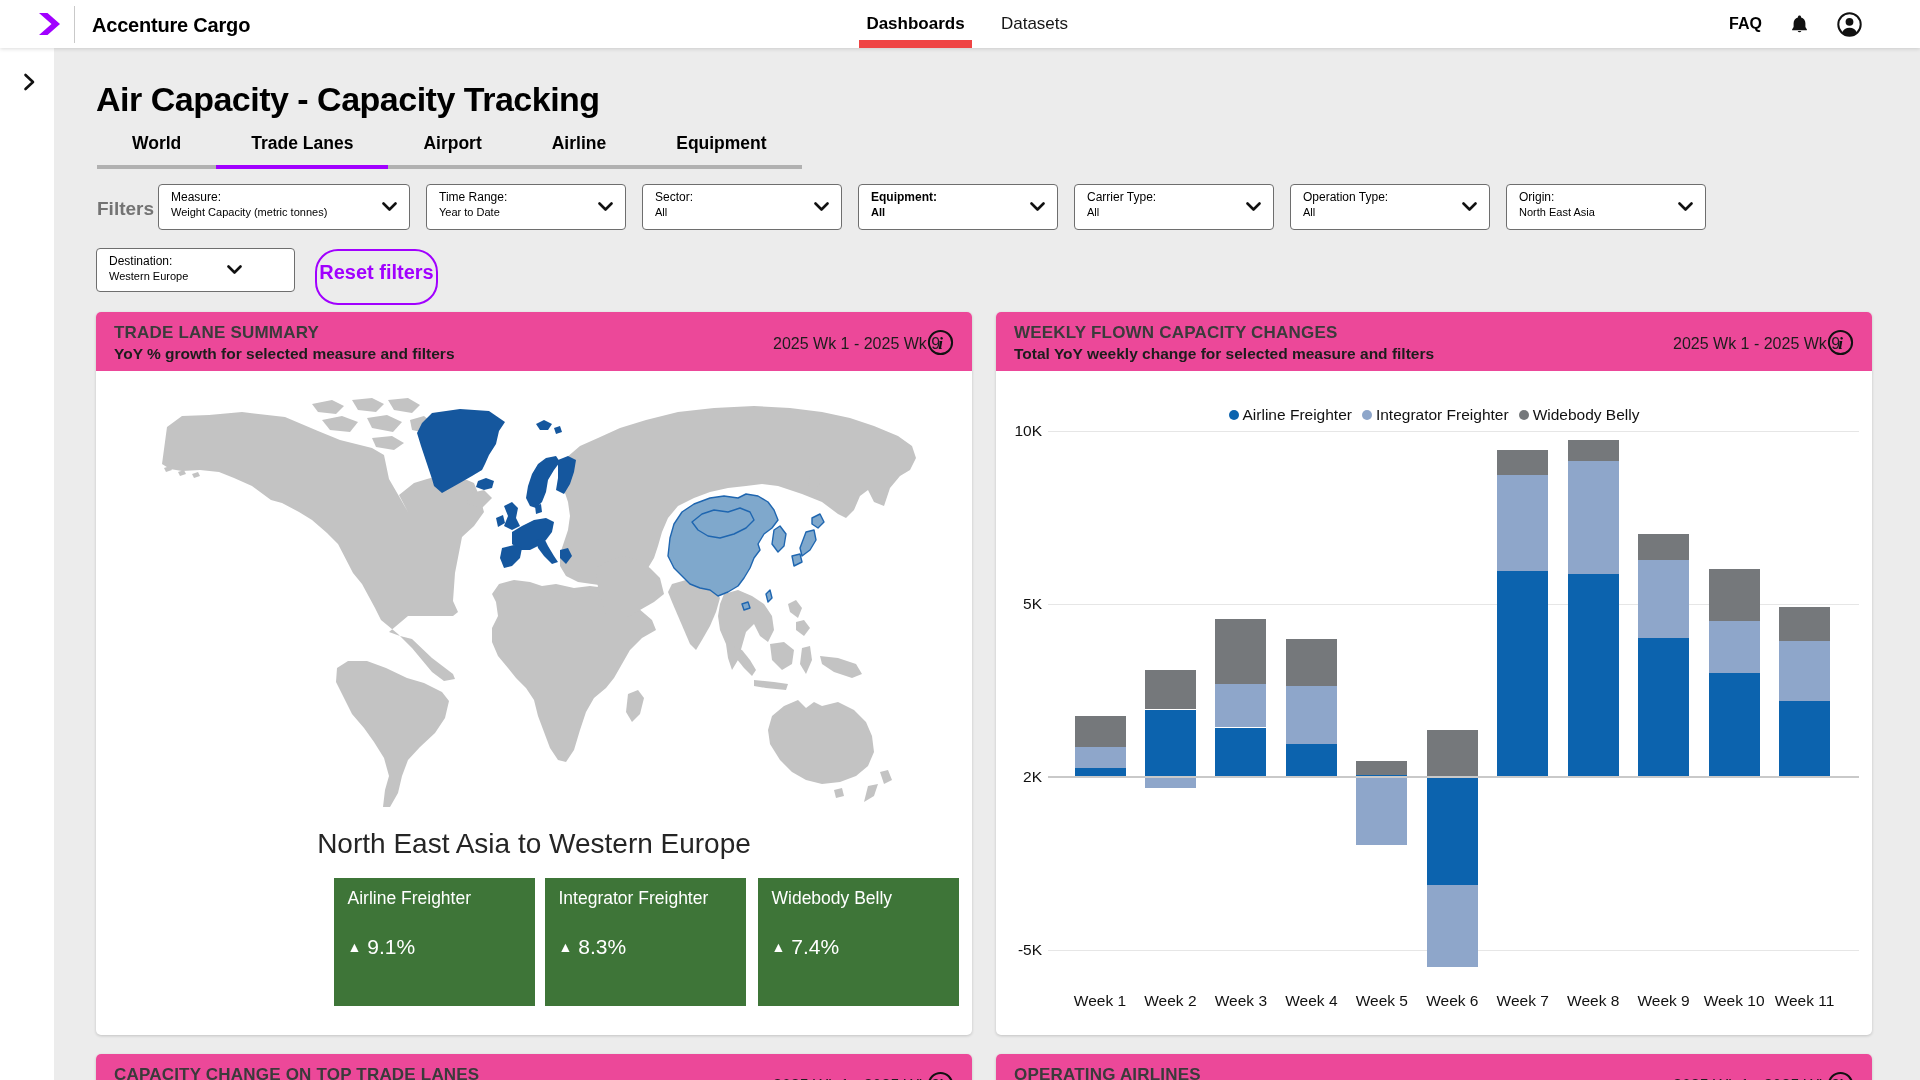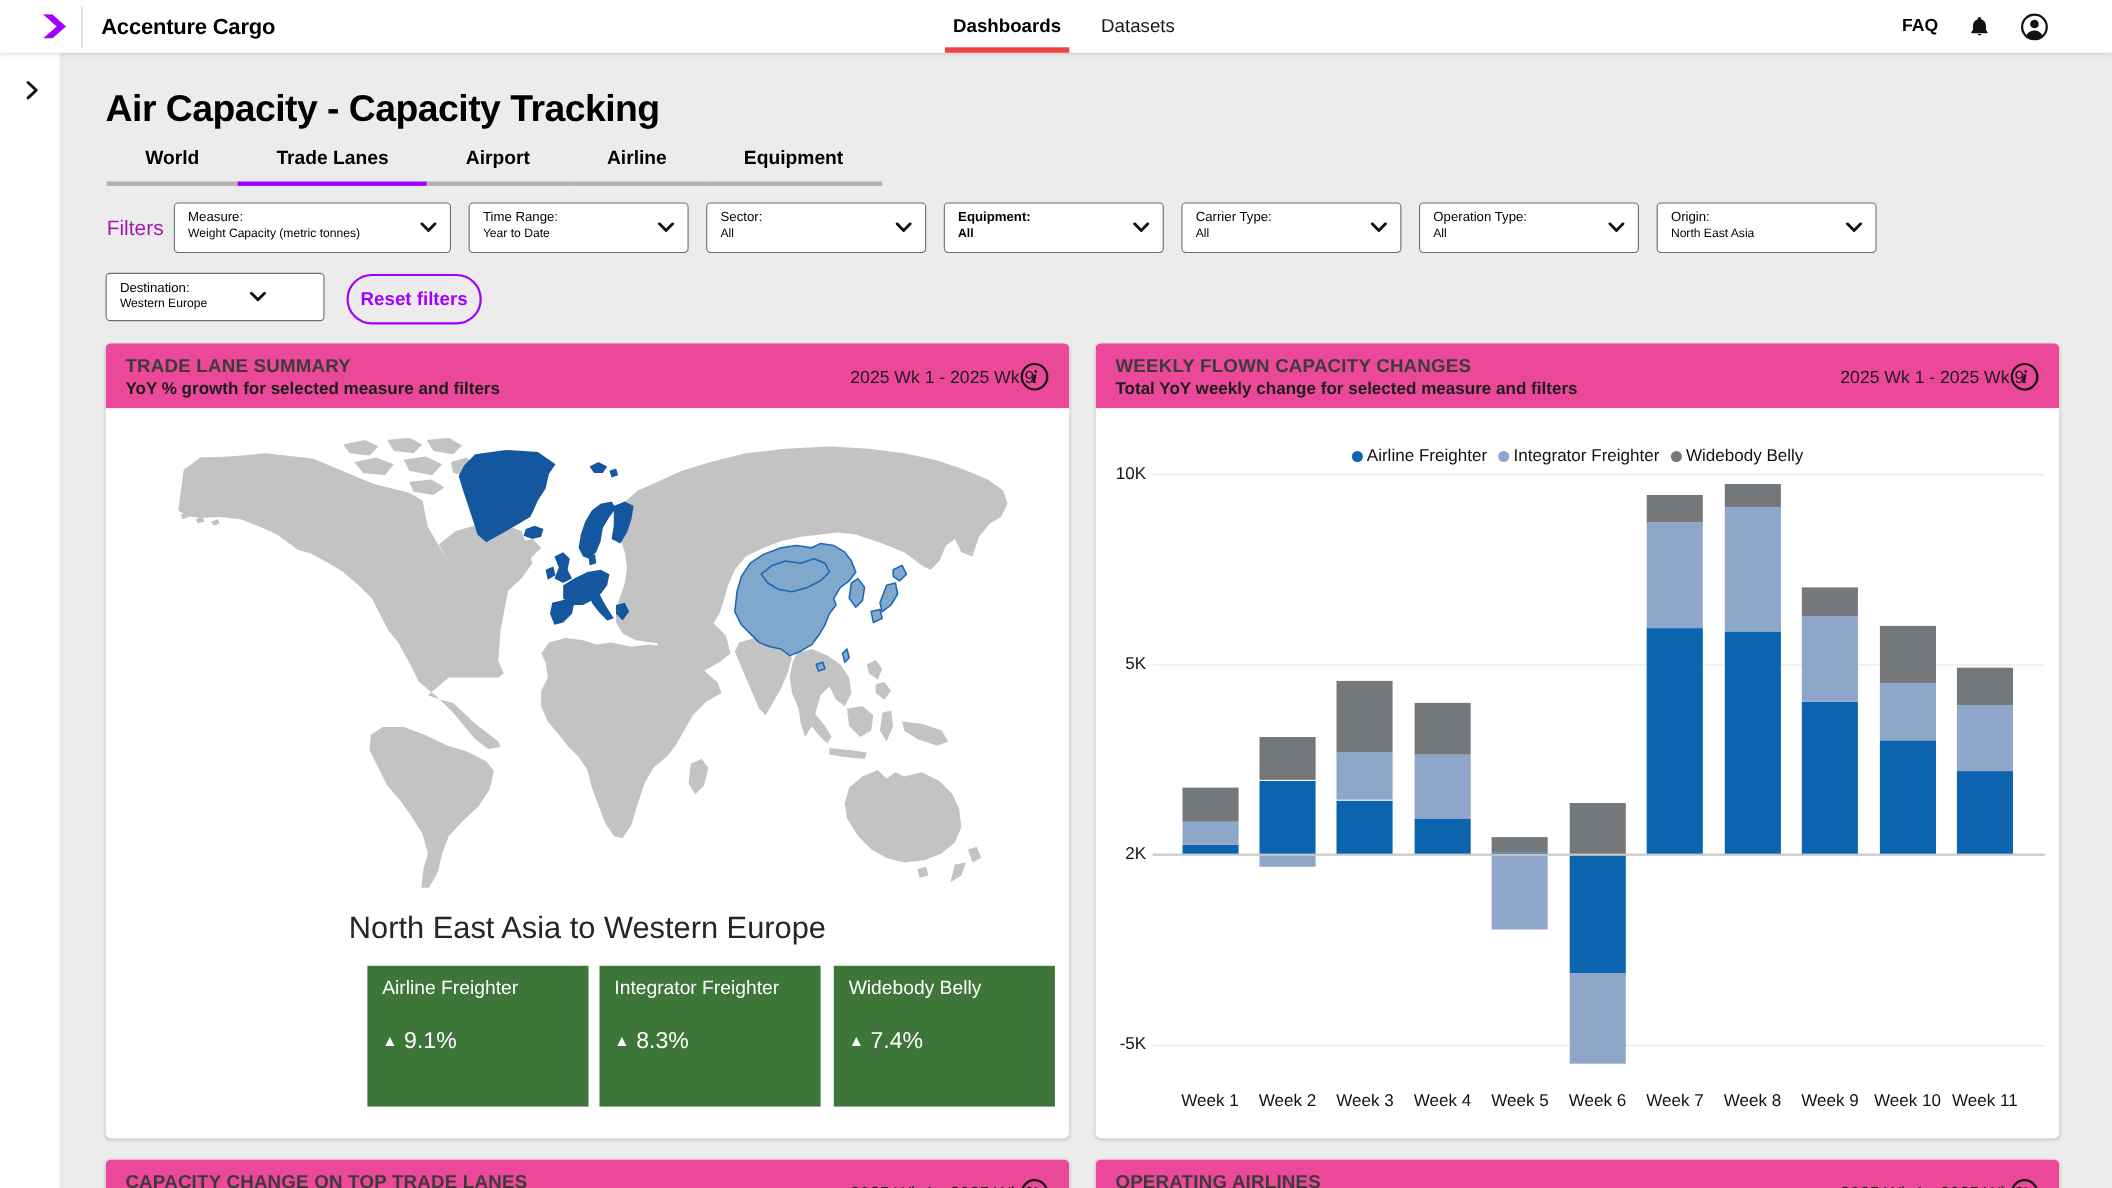--- a/index.html
+++ b/index.html
@@ -1,40 +1,40 @@
 <!DOCTYPE html>
 <html><head>
 <meta charset="utf-8">
 <style>
 * { margin:0; padding:0; box-sizing:border-box; }
 html,body { width:1920px; height:1080px; overflow:hidden; font-family:"Liberation Sans", sans-serif; background:#ececec; }
 .nav { position:absolute; left:0; top:0; width:1920px; height:48px; background:#fff; box-shadow:0 1px 4px rgba(0,0,0,.14); z-index:20; }
 .logo { position:absolute; left:39px; top:13px; }
 .navdiv { position:absolute; left:74px; top:6px; width:1px; height:37px; background:#c9c9c9; }
 .brand { position:absolute; left:92px; top:14px; font-size:20px; font-weight:bold; color:#000; letter-spacing:-0.2px; }
-.navtab1 { position:absolute; left:859px; top:0; width:113px; height:48px; text-align:center; line-height:48px; font-size:17px; font-weight:bold; color:#000; border-bottom:5px solid #ef4444; }
+.navtab1 { position:absolute; left:859px; top:0; width:113px; height:48px; text-align:center; line-height:48px; font-size:17px; font-weight:bold; color:#000; border-bottom:8px solid #ef4444; }
 .navtab2 { position:absolute; left:988px; top:0; width:93px; height:48px; text-align:center; line-height:48px; font-size:17px; color:#171717; }
 .faq { position:absolute; left:1729px; top:15px; font-size:16px; font-weight:bold; color:#000; }
 .bell { position:absolute; left:1791px; top:15px; }
 .avatar { position:absolute; left:1837px; top:12px; }
 .sidebar { position:absolute; left:0; top:48px; width:54px; height:1032px; background:#fff; z-index:10; }
 .sidechev { position:absolute; left:23px; top:25px; }
 .main { position:absolute; left:54px; top:48px; width:1866px; height:1032px; background:#ececec; }
 .h1 { position:absolute; left:96px; top:80px; font-size:34px; font-weight:bold; color:#000; letter-spacing:-0.5px; }
 
 .tabs { position:absolute; left:97px; top:130px; height:40px; display:flex; }
 .tab { font-size:17.5px; font-weight:bold; color:#000; text-align:center; padding:0 35px; line-height:26px; border-bottom:4.5px solid #b1b1b1; height:39px; }
 .tab.active { border-bottom-color:#a100ff; }
 
-.flabel { position:absolute; left:97px; top:198px; font-size:19px; font-weight:normal; color:#a21caf; }
+.flabel { position:absolute; left:97px; top:198px; font-size:19px; font-weight:bold; color:#737373; }
 .fbox { position:absolute; height:46px; background:#fff; border:1px solid #6e6e6e; border-radius:4px; padding:5px 12px 0 12px; }
 .fbox .small { font-size:12px; color:#000; }
 .fbox .val { font-size:11px; color:#000; margin-top:2px; white-space:nowrap; }
 .fbox svg.chev { position:absolute; right:12px; top:17px; }
-.resetbtn { position:absolute; left:315px; top:249px; width:123px; height:46px; border:2.5px solid #a100ff; border-radius:23px; color:#a100ff; font-size:17px; font-weight:bold; text-align:center; line-height:42px; background:#ececec; }
+.resetbtn { position:absolute; left:315px; top:249px; width:123px; height:56px; border:2.5px solid #a100ff; border-radius:23px; color:#a100ff; font-size:20px; font-weight:bold; text-align:center; line-height:42px; background:#ececec; }
 
 .card { position:absolute; background:#fff; border-radius:5px; box-shadow:0 1px 3px rgba(0,0,0,.18); overflow:hidden; }
 .chead { position:relative; width:100%; height:59px; background:#ec4899; }
 .ctitle { position:absolute; left:18px; top:11px; font-size:17px; font-weight:bold; color:#3b3b3b; letter-spacing:0.2px; }
 .csub { position:absolute; left:18px; top:33px; font-size:15.5px; color:#1d1d1d;font-weight:bold; }
 .cmeta { position:absolute; left:677px; top:23px; font-size:16px; color:#1d1d1d; }
 .cinfo { position:absolute; left:677px; top:23px; }
 
 .kpi { position:absolute; width:201px; height:128px; background:#3e7538; color:#fff; }
 .kpi .t { position:absolute; left:14px; top:10px; font-size:17.5px; }

